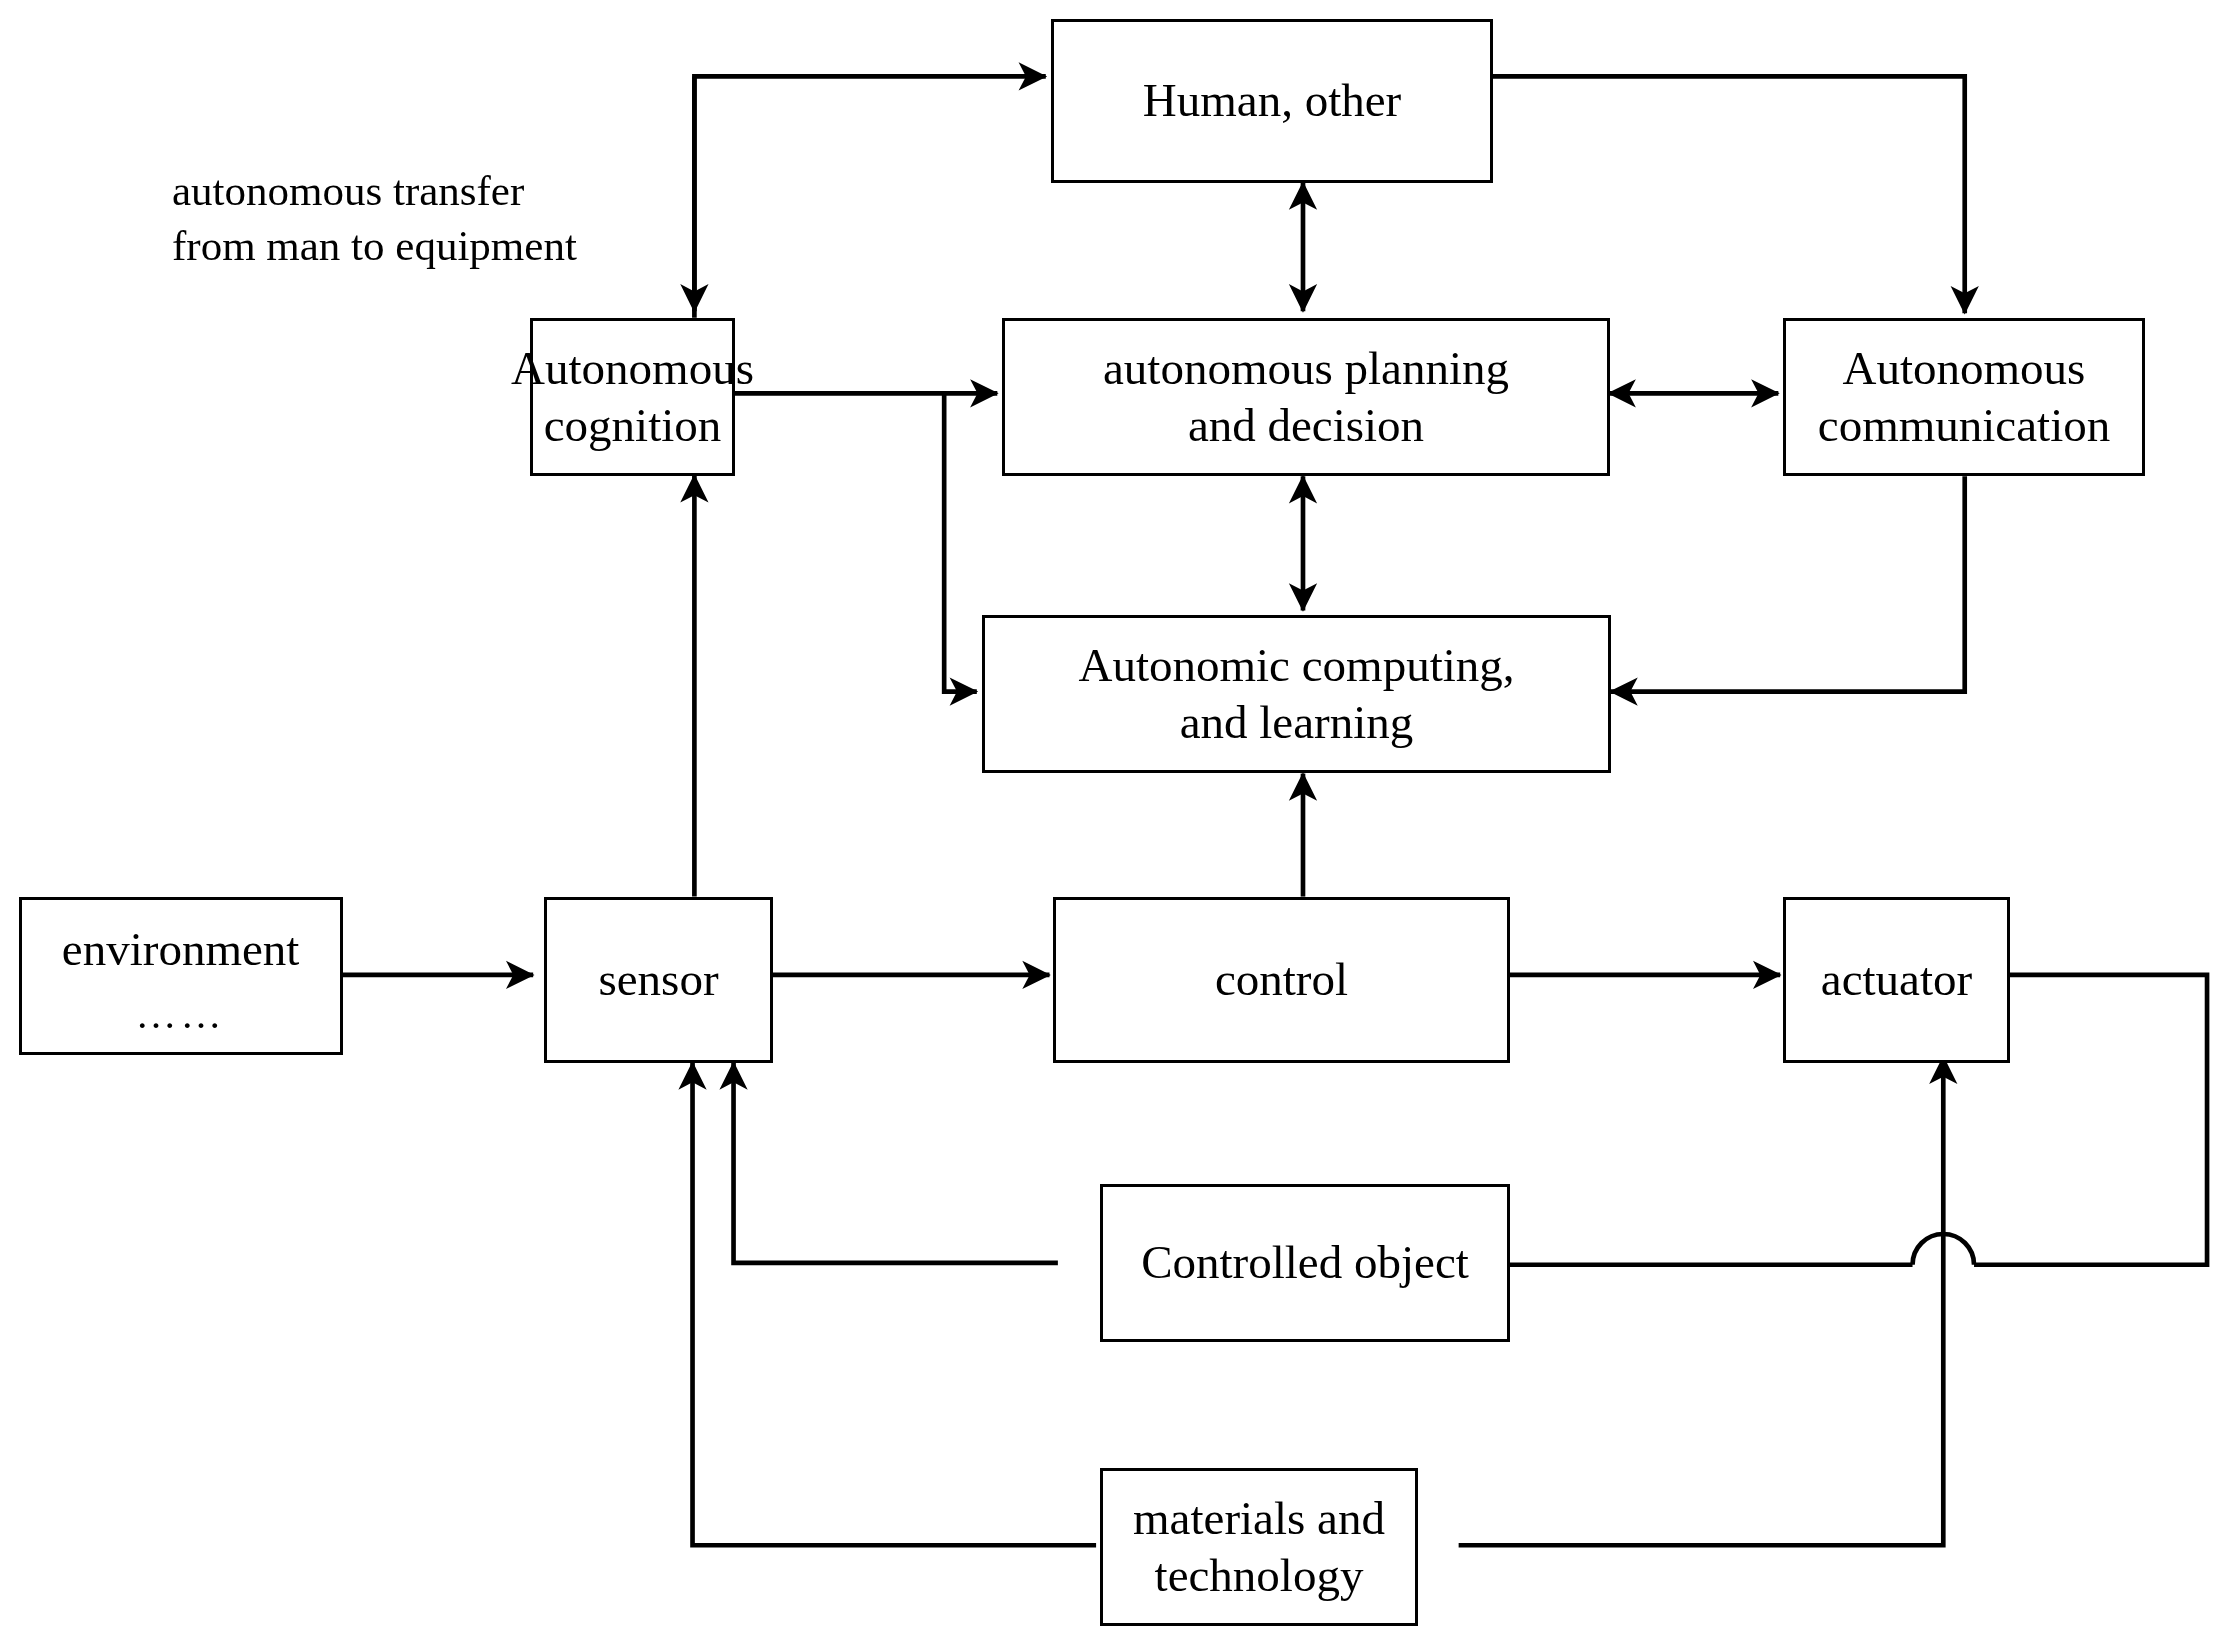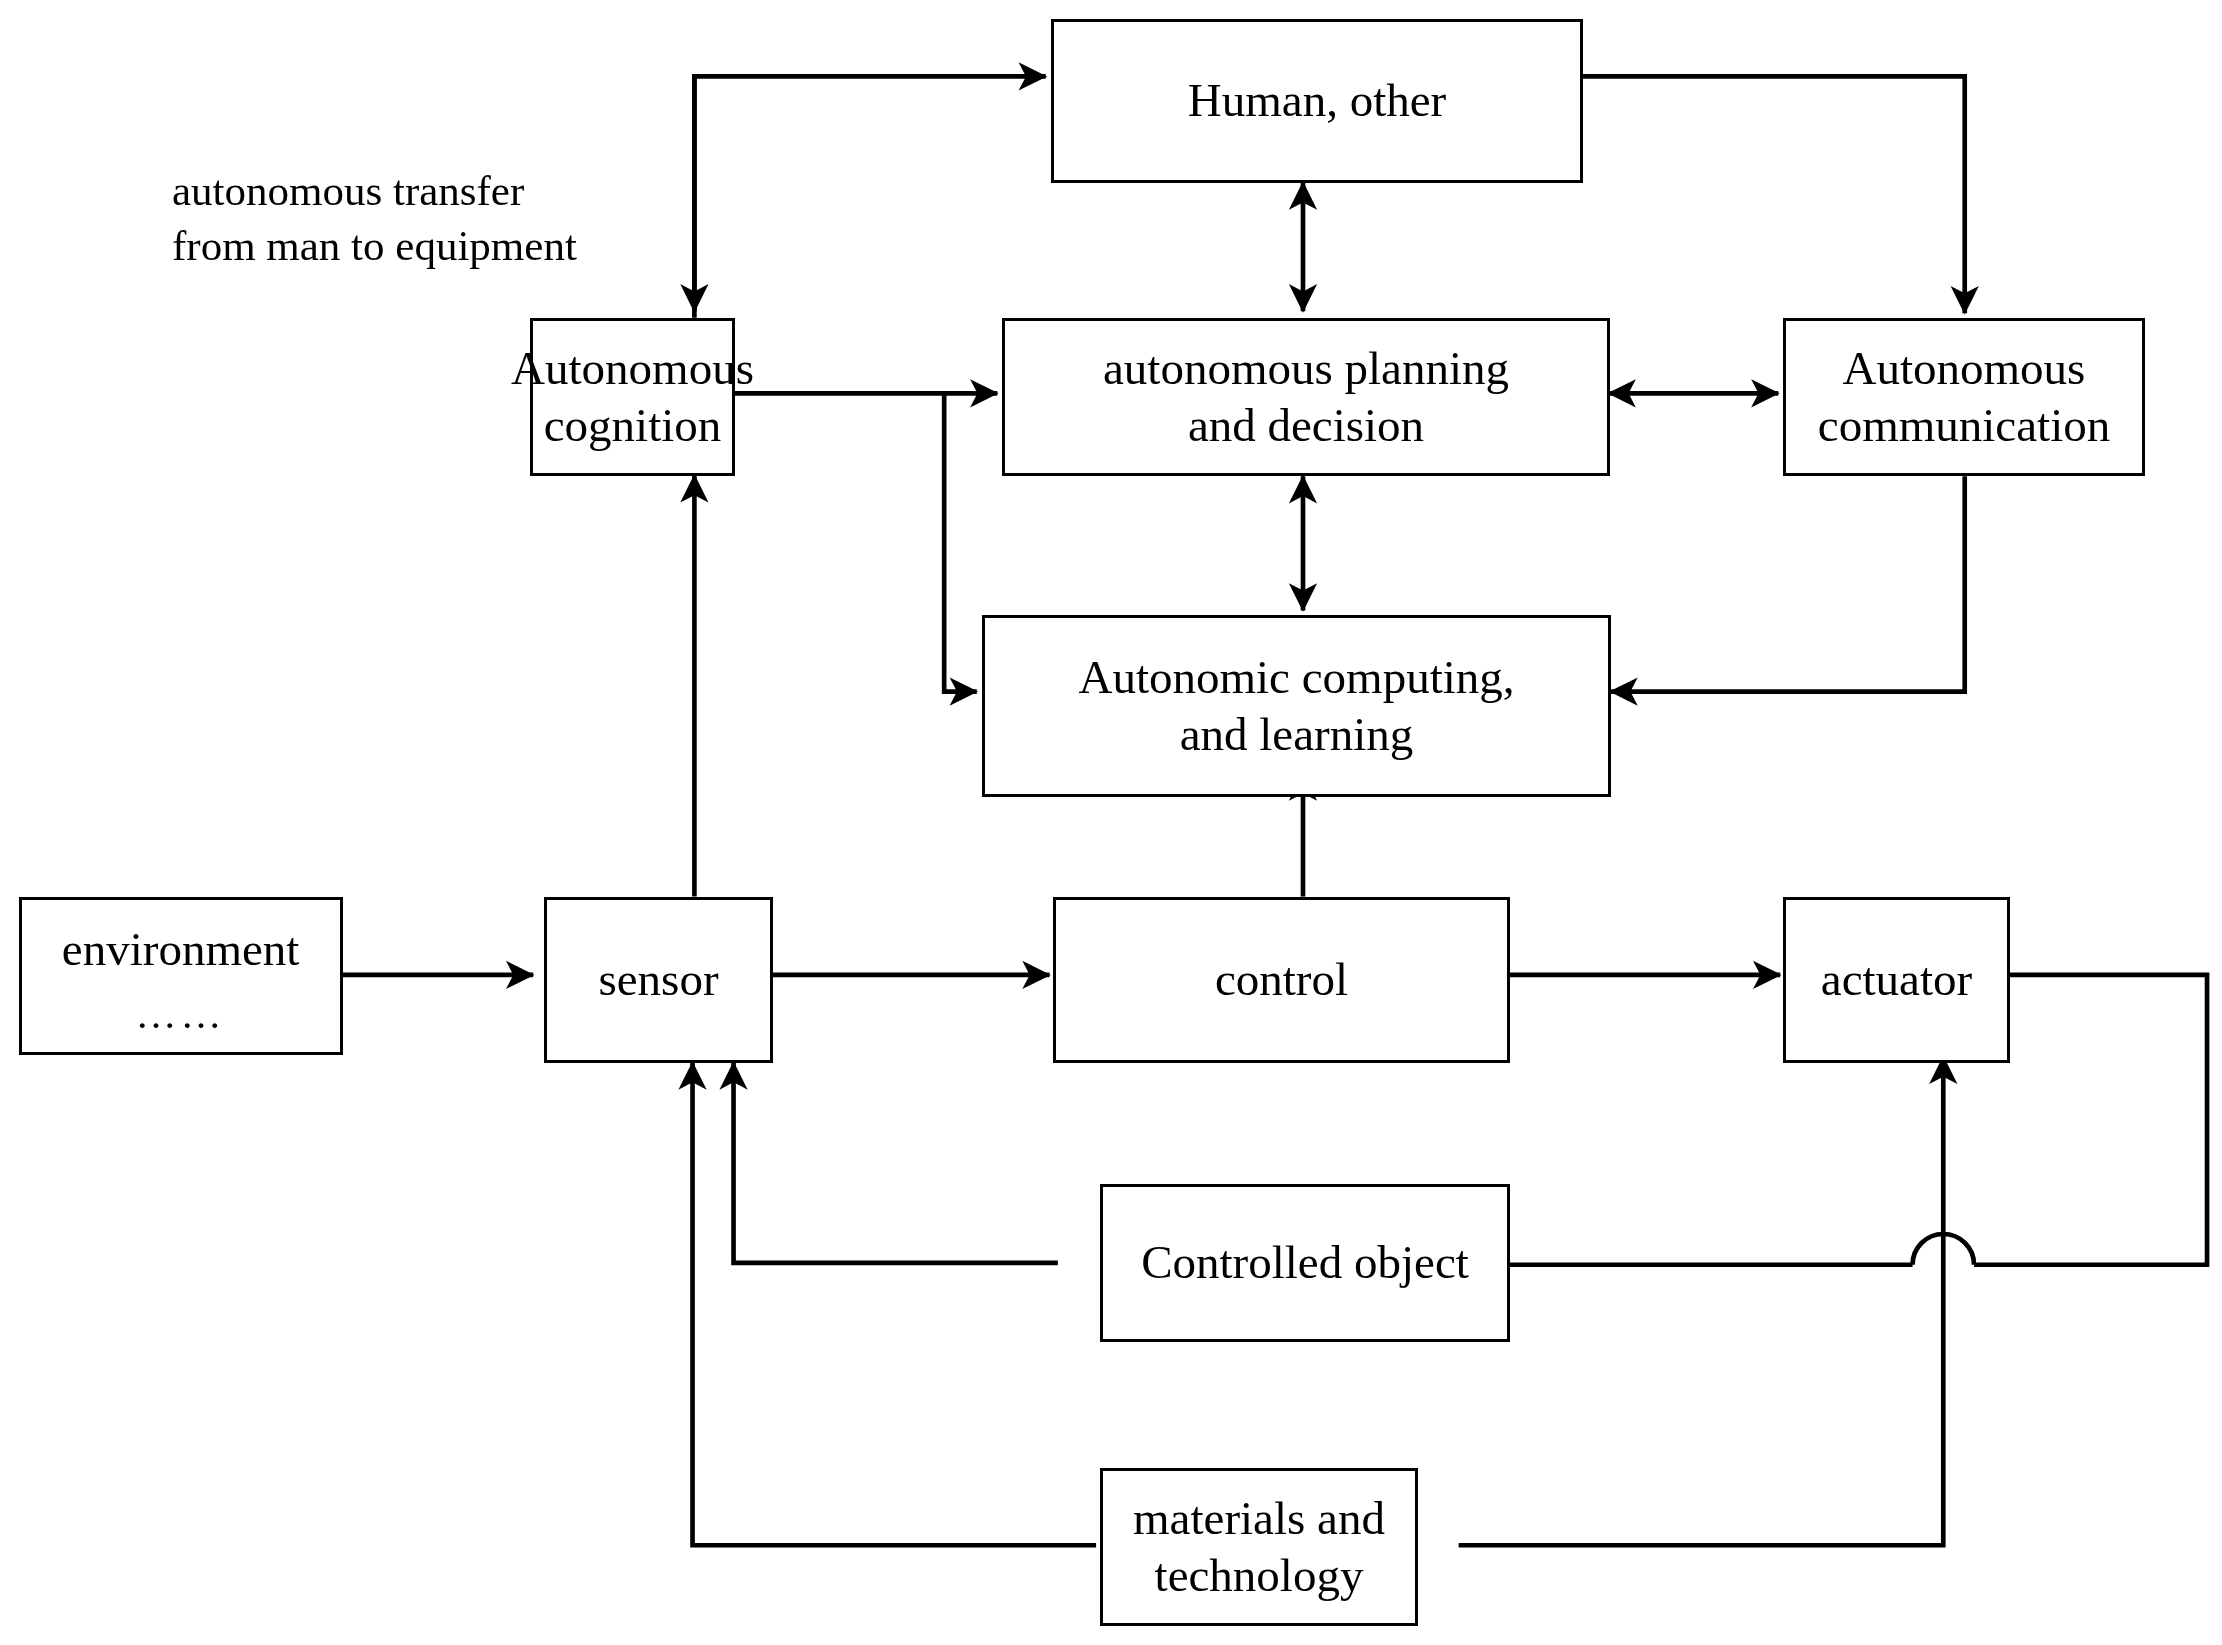--- a/index.html
+++ b/index.html
@@ -111,40 +111,40 @@
       <path d="M 1176 1658 L 743 1658 L 743 1140" marker-end="url(#ah)"></path>
 
     </g>
   </svg>
 
   <div class="caption" style="left:172px; top:163px;">
     <span class="line1">autonomous transfer</span>
     <span class="line2">from man to equipment</span>
   </div>
 
-  <div class="node f50" style="left:1051px; top:18.6px; width:532px; height:164px;">
+  <div class="node f50" style="left:1051px; top:18.6px; width:442px; height:164px;">
     <span class="line1">Human, other</span>
   </div>
 
   <div class="node f50" style="left:530px; top:318px; width:205px; height:158px;">
     <span class="line1">Autonomous</span>
     <span class="line2">cognition</span>
   </div>
 
   <div class="node f50" style="left:1002px; top:318px; width:608px; height:158px;">
     <span class="line1">autonomous planning</span>
     <span class="line2">and decision</span>
   </div>
 
   <div class="node f50" style="left:1783px; top:318px; width:362px; height:158px;">
     <span class="line1">Autonomous</span>
     <span class="line2">communication</span>
   </div>
 
-  <div class="node f50" style="left:982px; top:615px; width:629px; height:182px;">
+  <div class="node f50" style="left:982px; top:615px; width:629px; height:158px;">
     <span class="line1">Autonomic computing,</span>
     <span class="line2">and learning</span>
   </div>
 
   <div class="node f50" style="left:18.6px; top:897px; width:324px; height:158px; justify-content:space-between; padding:20.5px 0 13px 0;">
     <span class="line1">environment</span>
     <span class="line2 dots">……</span>
   </div>
 
   <div class="node f50" style="left:544px; top:897px; width:229px; height:166px;">

